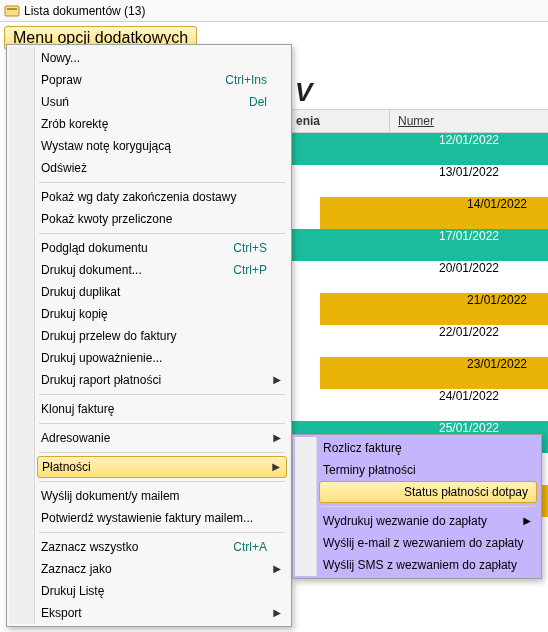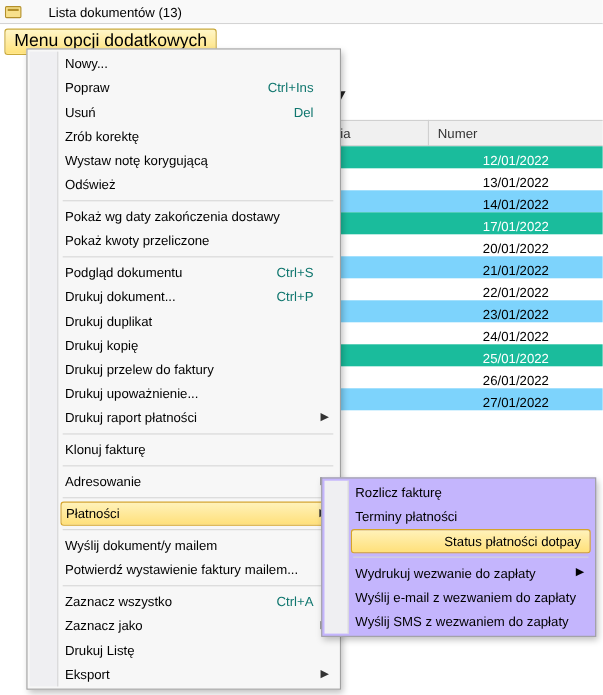--- a/index.html
+++ b/index.html
@@ -14,21 +14,20 @@
     position: relative;
     color: #000;
   }
   .titlebar {
     height: 22px;
     display: flex;
     align-items: center;
     padding: 0 4px;
     border-bottom: 1px solid #d0d0d0;
     background: #f9f9f9;
-    gap: 20px;
   }
   .titlebar .app-icon {
     width: 16px; height: 16px;
     margin-right: 4px;
     display: inline-block;
   }
   .titlebar .app-icon svg { display:block; }
   .menu-button {
     display: inline-block;
     background: linear-gradient(#fff6c8, #ffe27a);
@@ -57,43 +56,43 @@
     top: 87px;
     height: 24px;
     background: #f0f0f0;
     border-top: 1px solid #d0d0d0;
     border-bottom: 1px solid #d0d0d0;
     display: flex;
     align-items: center;
     font-size: 12px;
     color: #333;
   }
-  .col-header.ch1 { left: 292px; width: 98px; padding-left: 4px; border-right: 1px solid #d0d0d0;}
-  .col-header.ch2 { left: 390px; width: 158px; padding-left: 8px; }
+  .col-header.ch1 { left: 292px; width: 98px; padding-left: 4px; border-right: 1px solid #d0d0d0; font-weight: bold;}
+  .col-header.ch2 { left: 390px; width: 158px; padding-left: 8px; text-decoration: underline; }
   .grid {
     position: absolute;
     top: 111px;
     left: 292px;
     right: 0;
   }
   .grid-row {
-    height: 20px;
+    height: 32px;
     display: flex;
-    align-items: flex-end;
+    align-items: flex-start;
   }
   .grid-row .cell {
     flex: 0 0 auto;
   }
   .grid-row .c1 { width: 98px; }
   .grid-row .c2 { width: 158px; text-align: center; }
-  .grid-row.alt { background: #7dd3fc; }
+  .grid-row.alt { background: #eab308; margin-left: 28px; }
   .grid-row.teal { background: #1abc9c; color: #fff; }
   .dropdown {
     position: absolute;
-    left: 24px;
+    left: 6px;
     top: 44px;
     width: 286px;
     background: #f7f7f7;
     border: 1px solid #a0a0a0;
     box-shadow: 2px 3px 6px rgba(0,0,0,0.25);
     padding: 2px;
   }
   .dropdown .gutter {
     position: absolute;
     left: 2px; top: 2px; bottom: 2px;

